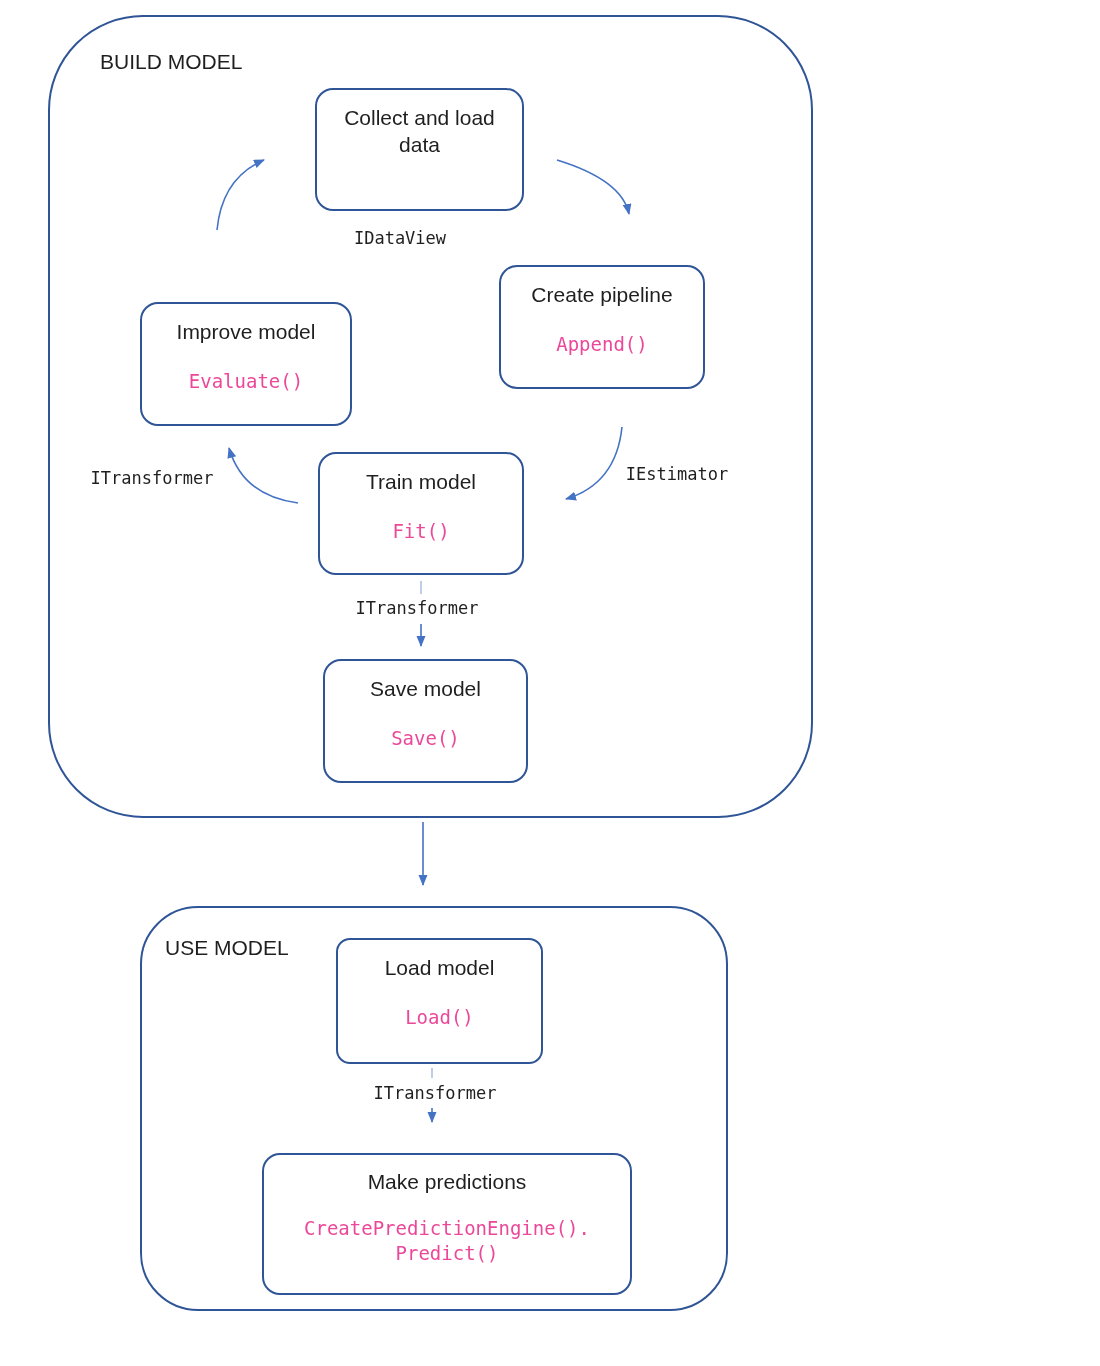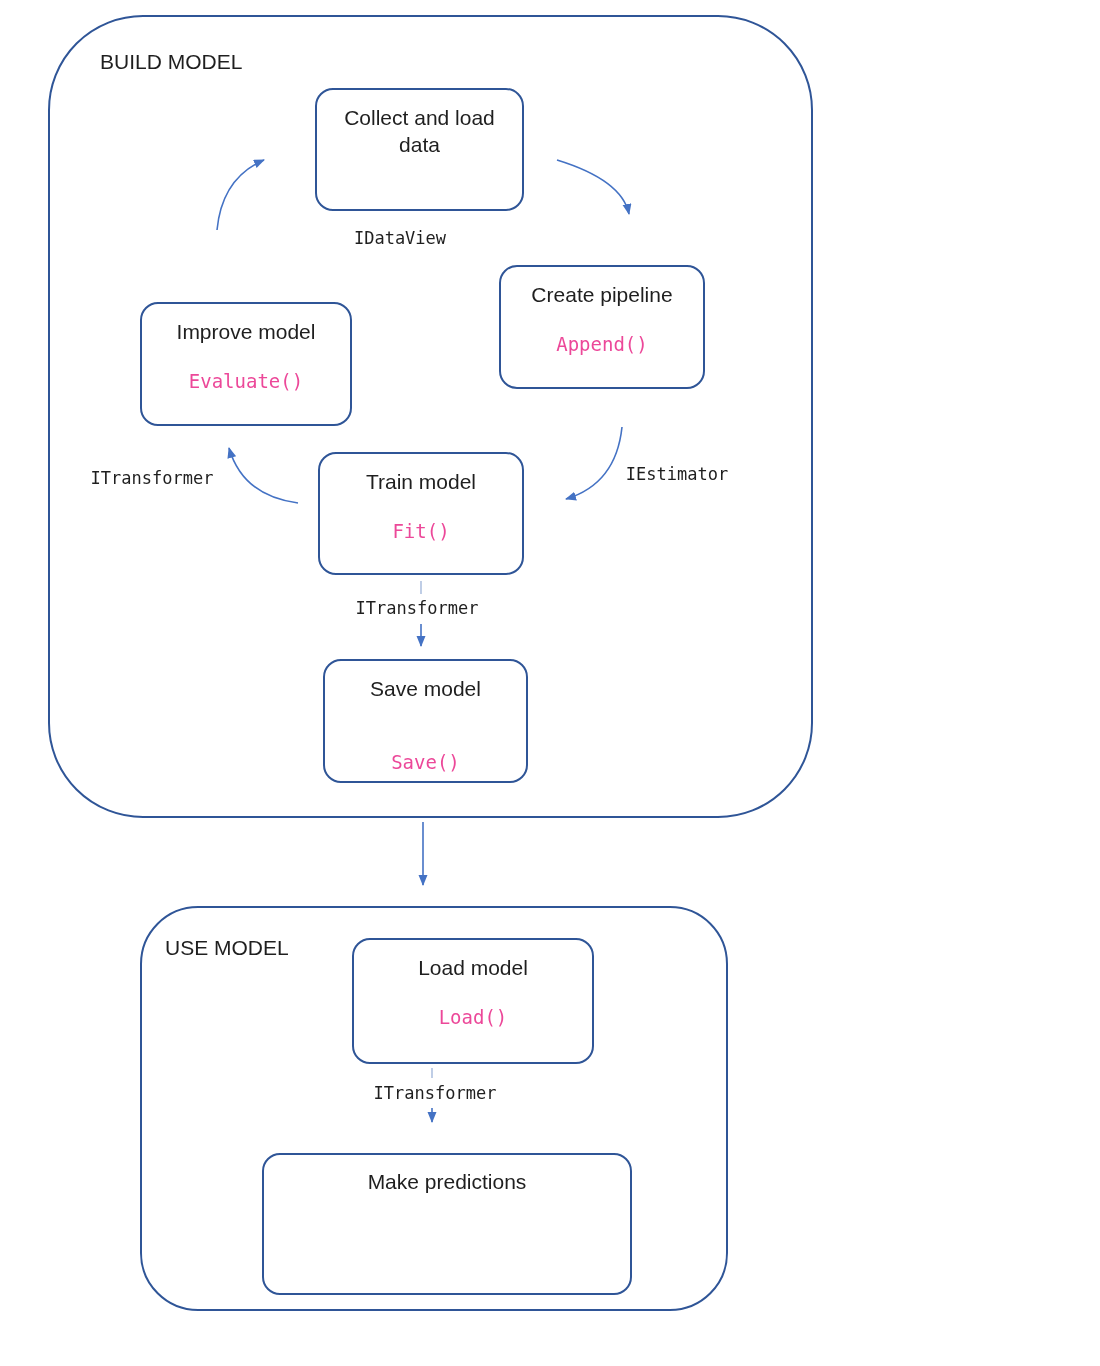--- a/index.html
+++ b/index.html
@@ -84,22 +84,22 @@
     font-size: 19px;
     line-height: 1.3;
     margin-top: 23px;
     color: #ec4899;
   }
   .node.collect  { left: 315px; top: 88px;  width: 209px; height: 123px; }
   .node.collect .node-title { max-width: 170px; }
   .node.improve  { left: 140px; top: 265px; width: 212px; height: 124px; margin-top: 37px; }
   .node.create   { left: 499px; top: 265px; width: 206px; height: 124px; }
   .node.train    { left: 318px; top: 452px; width: 206px; height: 123px; }
-  .node.save     { left: 323px; top: 659px; width: 205px; height: 124px; gap: 24px; }
-  .node.load     { left: 352px; top: 938px; width: 242px; height: 126px; }
+  .node.save     { left: 323px; top: 659px; width: 205px; height: 124px; }
+  .node.load     { left: 336px; top: 938px; width: 207px; height: 126px; border-radius: 14px; }
   .node.predict  { left: 262px; top: 1133px; width: 370px; height: 142px; margin-top: 20px; }
   .node.predict .node-title { margin-top: 14px; }
   .node.predict .node-code  { margin-top: 20px; }
   .edge-label {
     position: absolute;
     transform: translateX(-50%);
     font-family: "DejaVu Sans Mono", "Liberation Mono", monospace;
     font-size: 17px;
     color: #1f1f1f;
     white-space: nowrap;
@@ -169,20 +169,24 @@
     <div class="node-code">Save()</div>
   </div>
 
   <div class="node load">
     <div class="node-title">Load model</div>
     <div class="node-code">Load()</div>
   </div>
 
   <div class="node predict">
     <div class="node-title">Make predictions</div>
+    <div class="node-code">
+      <div>CreatePredictionEngine().</div>
+      <div>Predict()</div>
+    </div>
   </div>
 
   <span class="edge-label idataview">IDataView</span>
   <span class="edge-label itrans-left">ITransformer</span>
   <span class="edge-label iestimator">IEstimator</span>
   <span class="edge-label itrans-mid">ITransformer</span>
   <span class="edge-label itrans-use">ITransformer</span>
 
 </div>
 

